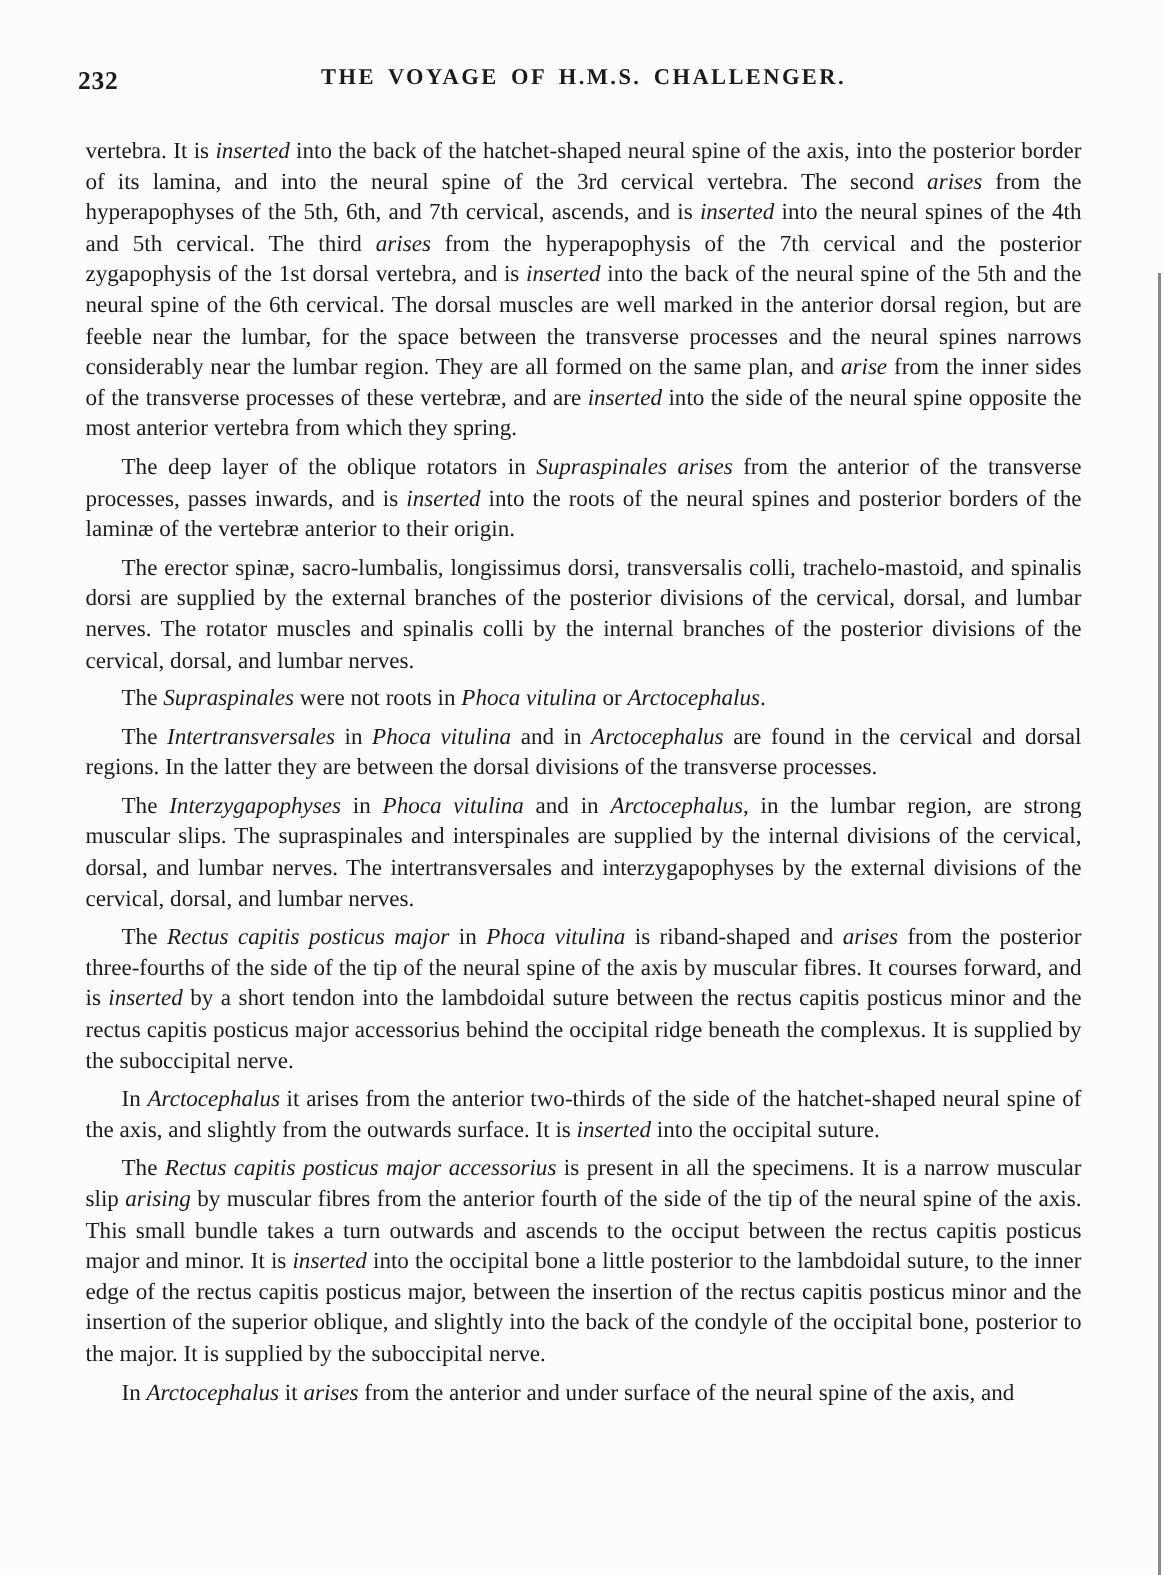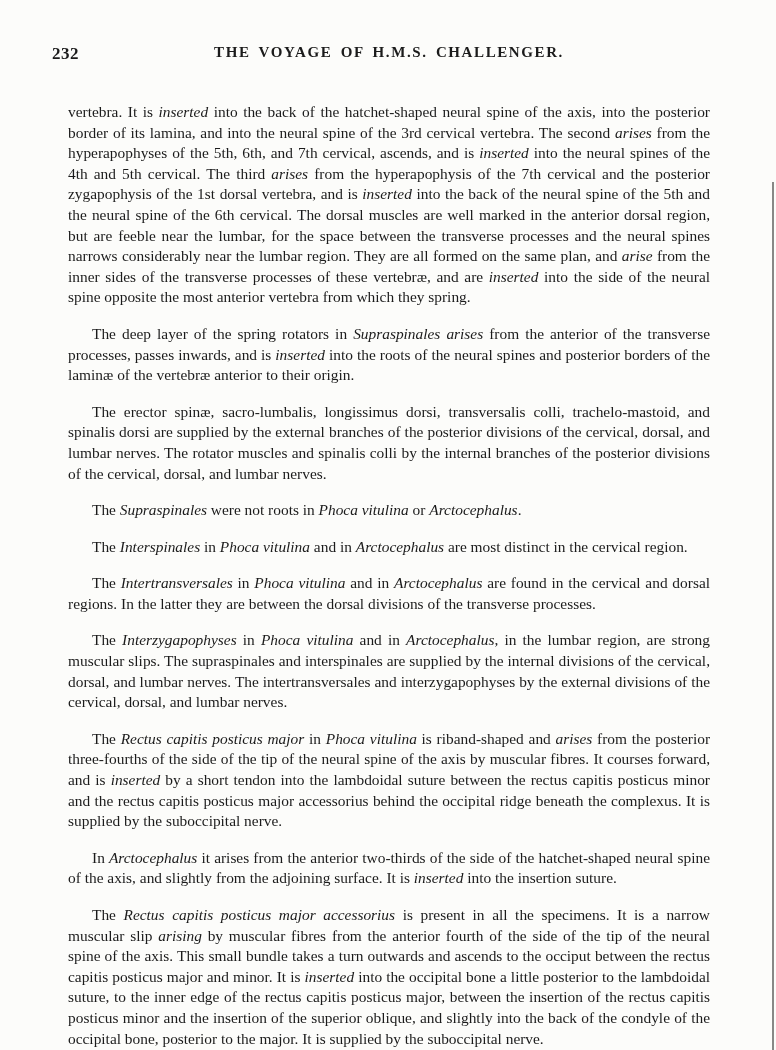--- a/index.html
+++ b/index.html
@@ -32,46 +32,45 @@
     letter-spacing:1.6px;
     word-spacing:3px;
   }
   .body-text{
     position:absolute;
     top:86px;left:52px;right:50px;
     font-size:15.4px;
     line-height:20.6px;
     text-align:justify;
   }
-  .para{margin:16px;}
+  .para{margin:5px;}
   .para.ind{text-indent:24px;}
   .it{font-style:italic;}
   .edge-line{
     position:absolute;
     right:2px;top:182px;bottom:0;
     width:2px;
     background:#4a4a48;
     opacity:0.65;
   }
 </style>
 </head>
 <body>
 
 <div class="page">
   <div class="header">
     <span class="pagenum">232</span>
     <span class="running-title">THE VOYAGE OF H.M.S. CHALLENGER.</span>
   </div>
   <div class="body-text">
       <p class="para"><span>vertebra. It is </span><span class="it">inserted</span><span> into the back of the hatchet-shaped neural spine of the axis, into the posterior border of its lamina, and into the neural spine of the 3rd cervical vertebra. The second </span><span class="it">arises</span><span> from the hyperapophyses of the 5th, 6th, and 7th cervical, ascends, and is </span><span class="it">inserted</span><span> into the neural spines of the 4th and 5th cervical. The third </span><span class="it">arises</span><span> from the hyperapophysis of the 7th cervical and the posterior zygapophysis of the 1st dorsal vertebra, and is </span><span class="it">inserted</span><span> into the back of the neural spine of the 5th and the neural spine of the 6th cervical. The dorsal muscles are well marked in the anterior dorsal region, but are feeble near the lumbar, for the space between the transverse processes and the neural spines narrows considerably near the lumbar region. They are all formed on the same plan, and </span><span class="it">arise</span><span> from the inner sides of the transverse processes of these vertebræ, and are </span><span class="it">inserted</span><span> into the side of the neural spine opposite the most anterior vertebra from which they spring.</span></p>
-      <p class="para ind"><span>The deep layer of the spring rotators in </span><span class="it">Supraspinales arises</span><span> from the anterior of the transverse processes, passes inwards, and is </span><span class="it">inserted</span><span> into the roots of the neural spines and posterior borders of the laminæ of the vertebræ anterior to their origin.</span></p>
+      <p class="para ind"><span>The deep layer of the oblique rotators in </span><span class="it">Supraspinales arises</span><span> from the anterior of the transverse processes, passes inwards, and is </span><span class="it">inserted</span><span> into the roots of the neural spines and posterior borders of the laminæ of the vertebræ anterior to their origin.</span></p>
       <p class="para ind"><span>The erector spinæ, sacro-lumbalis, longissimus dorsi, transversalis colli, trachelo-mastoid, and spinalis dorsi are supplied by the external branches of the posterior divisions of the cervical, dorsal, and lumbar nerves. The rotator muscles and spinalis colli by the internal branches of the posterior divisions of the cervical, dorsal, and lumbar nerves.</span></p>
       <p class="para ind"><span>The </span><span class="it">Supraspinales</span><span> were not roots in </span><span class="it">Phoca vitulina</span><span> or </span><span class="it">Arctocephalus</span><span>.</span></p>
-      <p class="para ind"><span>The </span><span class="it">Interspinales</span><span> in </span><span class="it">Phoca vitulina</span><span> and in </span><span class="it">Arctocephalus</span><span> are most distinct in the cervical region.</span></p>
       <p class="para ind"><span>The </span><span class="it">Intertransversales</span><span> in </span><span class="it">Phoca vitulina</span><span> and in </span><span class="it">Arctocephalus</span><span> are found in the cervical and dorsal regions. In the latter they are between the dorsal divisions of the transverse processes.</span></p>
       <p class="para ind"><span>The </span><span class="it">Interzygapophyses</span><span> in </span><span class="it">Phoca vitulina</span><span> and in </span><span class="it">Arctocephalus</span><span>, in the lumbar region, are strong muscular slips. The supraspinales and interspinales are supplied by the internal divisions of the cervical, dorsal, and lumbar nerves. The intertransversales and interzygapophyses by the external divisions of the cervical, dorsal, and lumbar nerves.</span></p>
       <p class="para ind"><span>The </span><span class="it">Rectus capitis posticus major</span><span> in </span><span class="it">Phoca vitulina</span><span> is riband-shaped and </span><span class="it">arises</span><span> from the posterior three-fourths of the side of the tip of the neural spine of the axis by muscular fibres. It courses forward, and is </span><span class="it">inserted</span><span> by a short tendon into the lambdoidal suture between the rectus capitis posticus minor and the rectus capitis posticus major accessorius behind the occipital ridge beneath the complexus. It is supplied by the suboccipital nerve.</span></p>
-      <p class="para ind"><span>In </span><span class="it">Arctocephalus</span><span> it arises from the anterior two-thirds of the side of the hatchet-shaped neural spine of the axis, and slightly from the adjoining surface. It is </span><span class="it">inserted</span><span> into the insertion suture.</span></p>
+      <p class="para ind"><span>In </span><span class="it">Arctocephalus</span><span> it arises from the anterior two-thirds of the side of the hatchet-shaped neural spine of the axis, and slightly from the outwards surface. It is </span><span class="it">inserted</span><span> into the occipital suture.</span></p>
       <p class="para ind"><span>The </span><span class="it">Rectus capitis posticus major accessorius</span><span> is present in all the specimens. It is a narrow muscular slip </span><span class="it">arising</span><span> by muscular fibres from the anterior fourth of the side of the tip of the neural spine of the axis. This small bundle takes a turn outwards and ascends to the occiput between the rectus capitis posticus major and minor. It is </span><span class="it">inserted</span><span> into the occipital bone a little posterior to the lambdoidal suture, to the inner edge of the rectus capitis posticus major, between the insertion of the rectus capitis posticus minor and the insertion of the superior oblique, and slightly into the back of the condyle of the occipital bone, posterior to the major. It is supplied by the suboccipital nerve.</span></p>
       <p class="para ind"><span>In </span><span class="it">Arctocephalus</span><span> it </span><span class="it">arises</span><span> from the anterior and under surface of the neural spine of the axis, and</span></p>
     </div>
   <div class="edge-line"></div>
 </div>
 
 </body></html>

